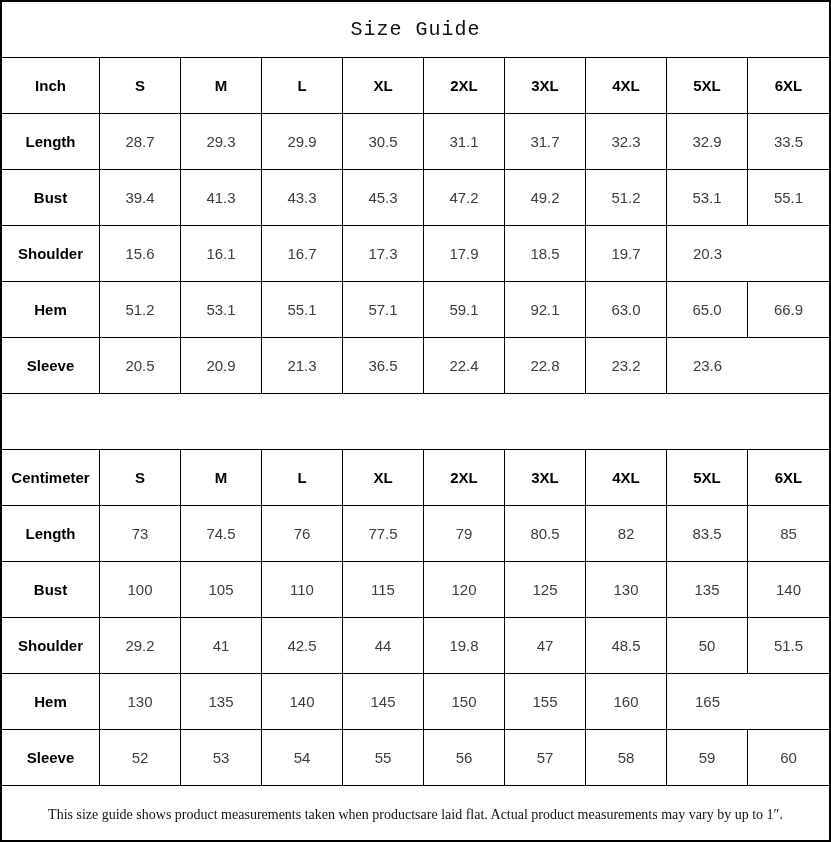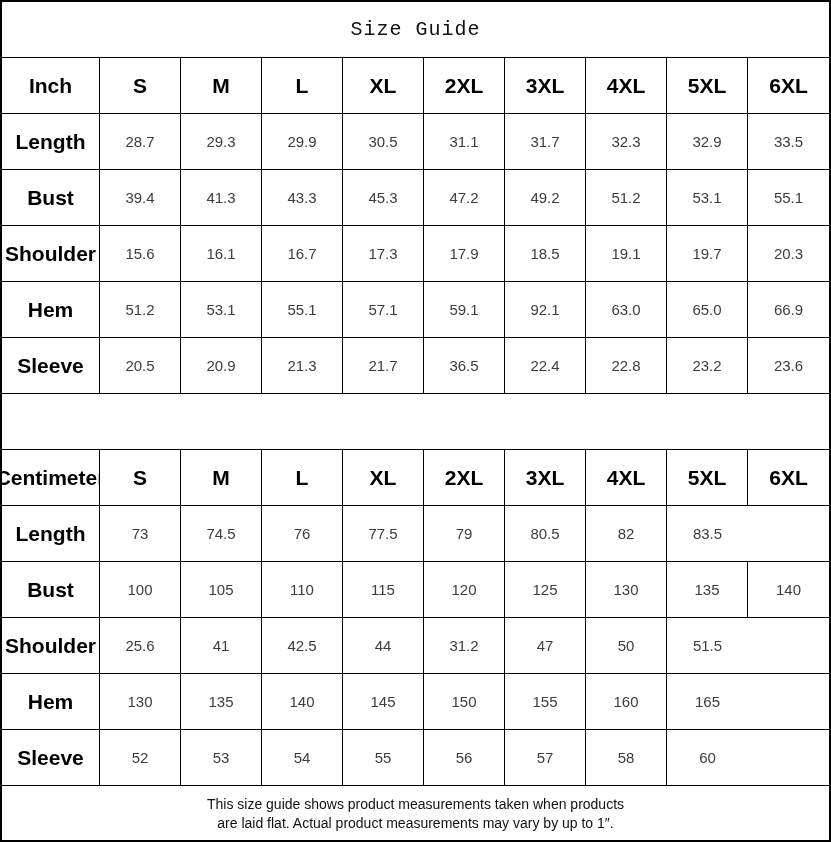--- a/index.html
+++ b/index.html
@@ -42,34 +42,34 @@
     justify-content: center;
     font-size: 15px;
     color: #3d3d3d;
     overflow: hidden;
     white-space: nowrap;
   }
   .cell:last-child { border-right: none; }
   .thead .cell, .cell.label {
     font-weight: bold;
     color: #000;
-    font-size: 21px;
+    font-size: 15px;
   }
   .gap-band {
     height: 56px;
     border-bottom: 1px solid #000;
     background: #fff;
   }
   .footer-band {
     flex: 1;
     display: flex;
-    flex-direction: column;
+    flex-direction: row;
     align-items: center;
     justify-content: center;
-    font-family: Liberation Sans, sans-serif;
+    font-family: Liberation Serif, serif;
     font-size: 14px;
     color: #111;
     line-height: 19px;
     padding-top: 2px;
   }
 </style>
 </head>
 <body>
 
 <div class="sheet">
@@ -114,42 +114,40 @@
         <div class="cell">55.1</div>
       </div>
       <div class="trow">
         <div class="cell label">Shoulder</div>
         <div class="cell">15.6</div>
         <div class="cell">16.1</div>
         <div class="cell">16.7</div>
         <div class="cell">17.3</div>
         <div class="cell">17.9</div>
         <div class="cell">18.5</div>
-        <div class="cell">19.1</div>
         <div class="cell">19.7</div>
         <div class="cell">20.3</div>
       </div>
       <div class="trow">
         <div class="cell label">Hem</div>
         <div class="cell">51.2</div>
         <div class="cell">53.1</div>
         <div class="cell">55.1</div>
         <div class="cell">57.1</div>
         <div class="cell">59.1</div>
         <div class="cell">92.1</div>
         <div class="cell">63.0</div>
         <div class="cell">65.0</div>
         <div class="cell">66.9</div>
       </div>
       <div class="trow">
         <div class="cell label">Sleeve</div>
         <div class="cell">20.5</div>
         <div class="cell">20.9</div>
         <div class="cell">21.3</div>
-        <div class="cell">21.7</div>
         <div class="cell">36.5</div>
         <div class="cell">22.4</div>
         <div class="cell">22.8</div>
         <div class="cell">23.2</div>
         <div class="cell">23.6</div>
       </div>
     </div>
 
   <div class="gap-band"></div>
 
@@ -169,41 +167,43 @@
       <div class="trow">
         <div class="cell label">Length</div>
         <div class="cell">73</div>
         <div class="cell">74.5</div>
         <div class="cell">76</div>
         <div class="cell">77.5</div>
         <div class="cell">79</div>
         <div class="cell">80.5</div>
         <div class="cell">82</div>
         <div class="cell">83.5</div>
+        <div class="cell">85</div>
       </div>
       <div class="trow">
         <div class="cell label">Bust</div>
         <div class="cell">100</div>
         <div class="cell">105</div>
         <div class="cell">110</div>
         <div class="cell">115</div>
         <div class="cell">120</div>
         <div class="cell">125</div>
         <div class="cell">130</div>
         <div class="cell">135</div>
         <div class="cell">140</div>
       </div>
       <div class="trow">
         <div class="cell label">Shoulder</div>
-        <div class="cell">25.6</div>
+        <div class="cell">29.2</div>
         <div class="cell">41</div>
         <div class="cell">42.5</div>
         <div class="cell">44</div>
-        <div class="cell">31.2</div>
+        <div class="cell">19.8</div>
         <div class="cell">47</div>
+        <div class="cell">48.5</div>
         <div class="cell">50</div>
         <div class="cell">51.5</div>
       </div>
       <div class="trow">
         <div class="cell label">Hem</div>
         <div class="cell">130</div>
         <div class="cell">135</div>
         <div class="cell">140</div>
         <div class="cell">145</div>
         <div class="cell">150</div>
@@ -213,20 +213,21 @@
       </div>
       <div class="trow">
         <div class="cell label">Sleeve</div>
         <div class="cell">52</div>
         <div class="cell">53</div>
         <div class="cell">54</div>
         <div class="cell">55</div>
         <div class="cell">56</div>
         <div class="cell">57</div>
         <div class="cell">58</div>
+        <div class="cell">59</div>
         <div class="cell">60</div>
       </div>
     </div>
 
   <div class="footer-band">
     <div>This size guide shows product measurements taken when products</div>
     <div>are laid flat. Actual product measurements may vary by up to 1″.</div>
   </div>
 
 </div>

